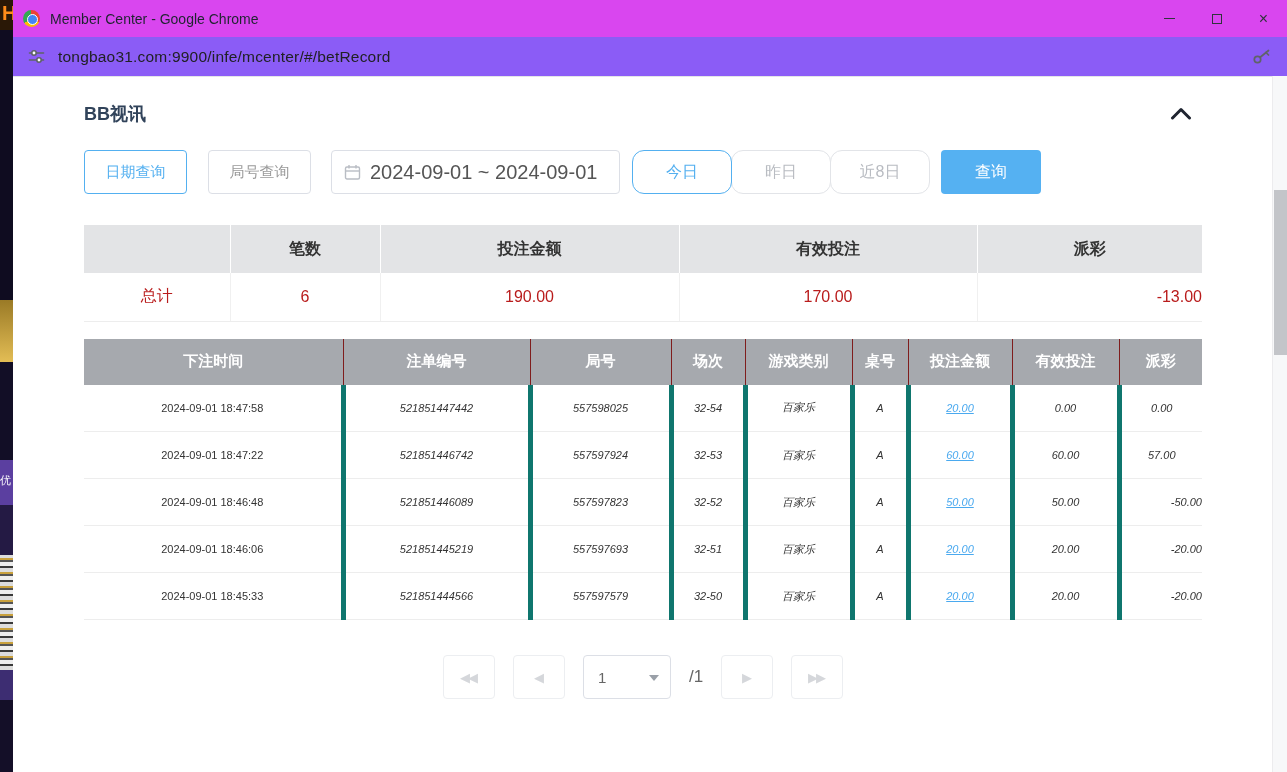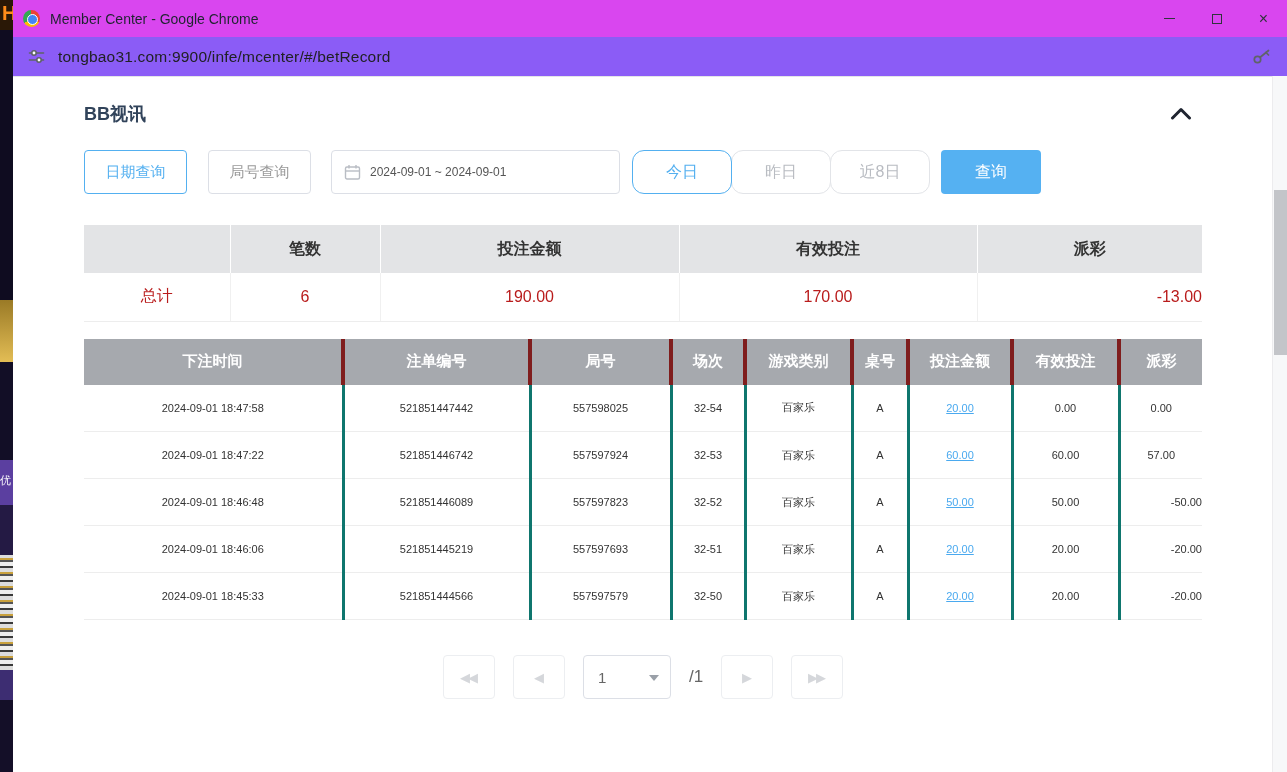--- a/index.html
+++ b/index.html
@@ -49,43 +49,43 @@
   .panel-head { margin-top: 25px; height: 25px; display: flex; align-items: center; }
   .panel-title { font-size: 18px; font-weight: bold; color: #31435a; }
   .collapse { margin-left: auto; margin-right: 10px; cursor: pointer; }
 
   .filter-row { margin-top: 24px; height: 44px; display: flex; align-items: stretch; }
   .btn, .qbtn { background: #fff; font-size: 15px; border-radius: 4px; cursor: pointer; height: 44px; }
   .btn.outline { width: 103px; border: 1px solid #dcdfe6; color: #999; }
   .btn.outline.active { border-color: #54b0f0; color: #54b0f0; }
   .btn.outline + .btn.outline { margin-left: 21px; }
   .date-input { margin-left: 20px; width: 289px; border: 1px solid #dcdfe6; border-radius: 4px; display: flex; align-items: center; padding: 0 12px; cursor: pointer; }
-  .date-input span { margin-left: 9px; font-size: 12px; color: #555; }
+  .date-input span { margin-left: 9px; font-size: 20px; color: #555; }
   .quick-group { margin-left: 12px; display: flex; }
   .qbtn { width: 100px; border: 1px solid #e2e4e8; color: #b9bcc2; border-radius: 12px; font-size: 16px; }
   .qbtn + .qbtn { margin-left: -1px; }
   .qbtn.active { border-color: #54b0f0; color: #54b0f0; position: relative; z-index: 1; }
   .btn.primary { margin-left: 11px; width: 100px; border: none; background: #55b1f2; color: #fff; font-size: 16px; }
 
   table { border-collapse: collapse; table-layout: fixed; width: 1118px; }
   td, th { text-align: center; overflow: hidden; white-space: nowrap; }
 
   .summary { margin-top: 31px; }
   .summary th { height: 48px; background: #e3e4e6; font-size: 16px; font-weight: bold; color: #333; }
   .summary th + th { border-left: 1px solid #fff; }
   .summary td { height: 48px; font-size: 16px; color: #b91c1c; border-bottom: 1px solid #ededed; }
   .summary td + td { border-left: 1px solid #f0f0f0; }
   .summary td.label { font-size: 16px; }
   .neg { color: #f25b5b; text-align: right; }
 
   .bets { margin-top: 17px; }
   .bets th { height: 46px; background: #a6a9ae; color: #fff; font-size: 15px; font-weight: bold; }
-  .bets th + th { border-left: 4px solid #7f1d1d; font-family: Liberation Mono, monospace; }
+  .bets th + th { border-left: 1px solid #7f1d1d; font-family: Liberation Mono, monospace; }
   .bets td { height: 47px; font-size: 11px; color: #333; border-bottom: 1px solid #ededed; }
-  .bets td + td { border-left: 3px solid #0f766e; }
+  .bets td + td { border-left: 5px solid #0f766e; font-style: italic; }
   .bet-link { color: #4aa9ef; text-decoration: underline; cursor: pointer; }
 
   .pagination { margin-top: 35px; display: flex; align-items: center; justify-content: center; }
   .pbtn { width: 52px; height: 44px; background: #fff; border: 1px solid #eceef1; border-radius: 4px; color: #d5d7db;
     font-size: 13px; display: flex; align-items: center; justify-content: center; cursor: pointer; }
   .pbtn + .pbtn, .pbtn + .select-wrap, .select-wrap + .page-total { margin-left: 18px; }
   .page-total + .pbtn { margin-left: 18px; }
   .pbtn .dbl { letter-spacing: -2px; margin-right: 2px; }
   .select-wrap { position: relative; width: 88px; height: 44px; margin-left: 18px; }
   .page-select { width: 88px; height: 44px; border: 1px solid #dcdfe6; border-radius: 4px; background: #fff; color: #666;

